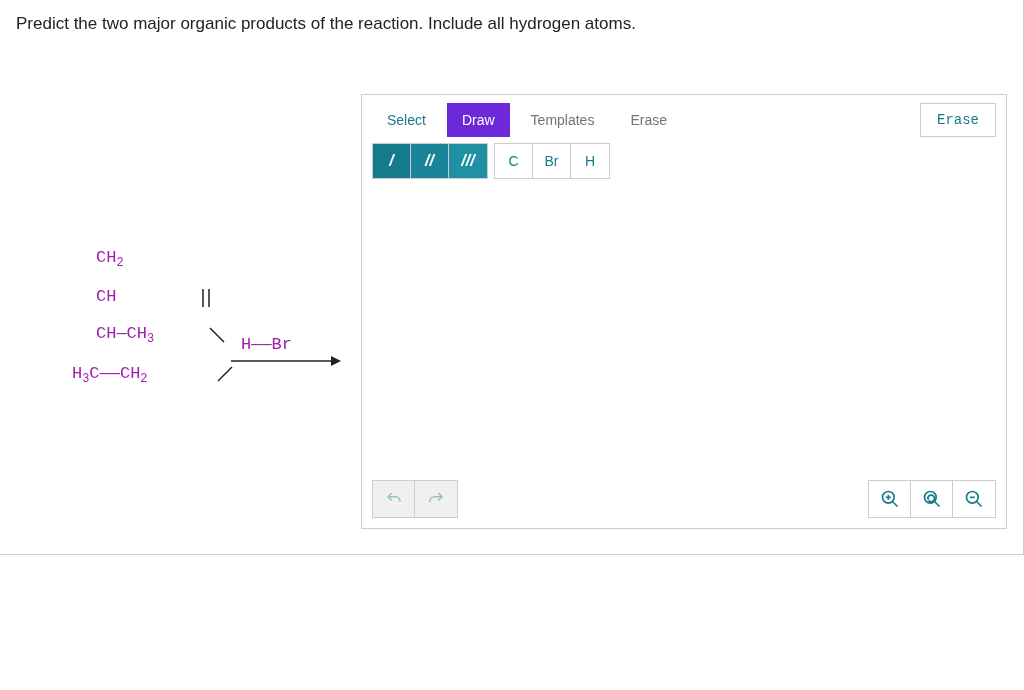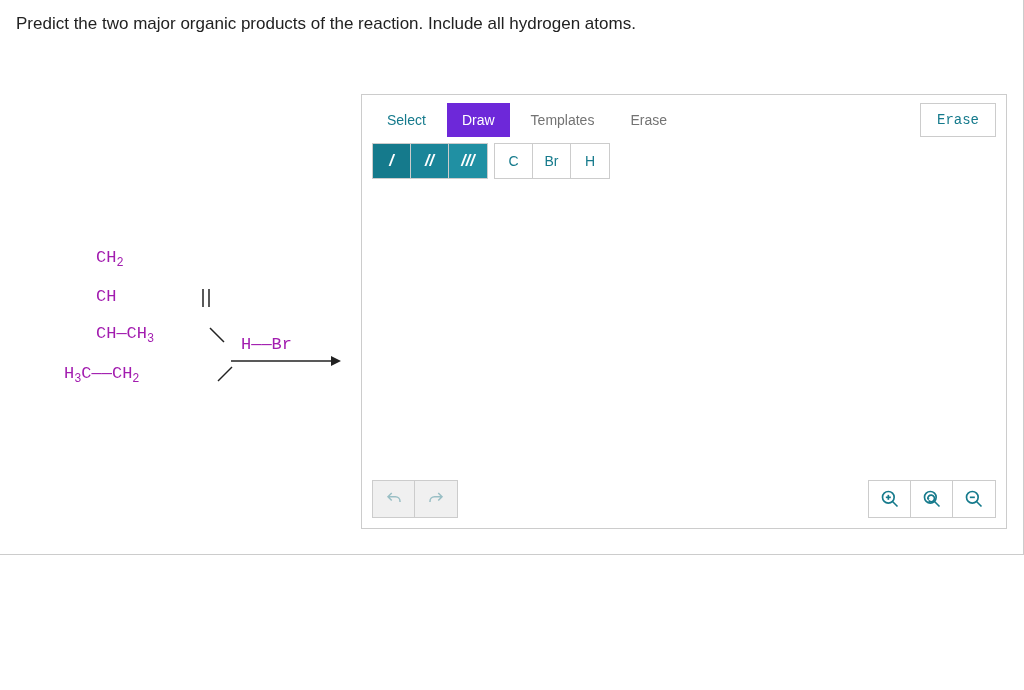--- a/index.html
+++ b/index.html
@@ -170,21 +170,21 @@
           <svg width="18" height="18">
               <line x1="2" y1="2" x2="16" y2="16" stroke="#222" stroke-width="1.5"></line>
             </svg>
         </div>
         <div class="line" style="margin-left:40px;"><span>CH—CH</span><sub>3</sub></div>
         <div class="line" style="margin-left:58px;height:18px;">
           <svg width="18" height="18">
               <line x1="16" y1="2" x2="2" y2="16" stroke="#222" stroke-width="1.5"></line>
             </svg>
         </div>
-        <div class="line" style="margin-left:8px;"><span>H</span><sub>3</sub><span>C——CH</span><sub>2</sub></div>
+        <div class="line" style="margin-left:16px;"><span>H</span><sub>3</sub><span>C——CH</span><sub>2</sub></div>
       </div>
 
       <div class="reagent">H——Br</div>
       <div class="arrow">
         <svg width="110" height="14">
             <line x1="0" y1="7" x2="100" y2="7" stroke="#222" stroke-width="1.5"></line>
             <polygon points="100,2 110,7 100,12" fill="#222"></polygon>
           </svg>
       </div>
     </div>

